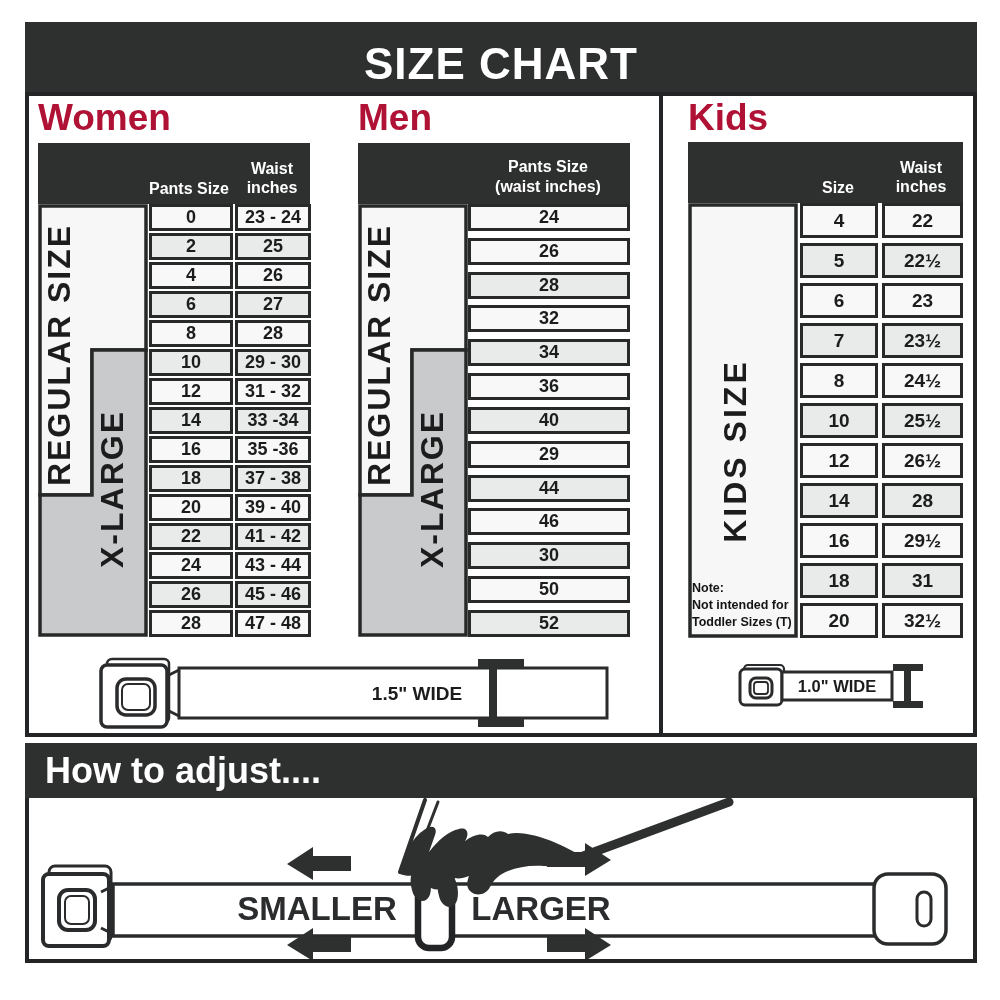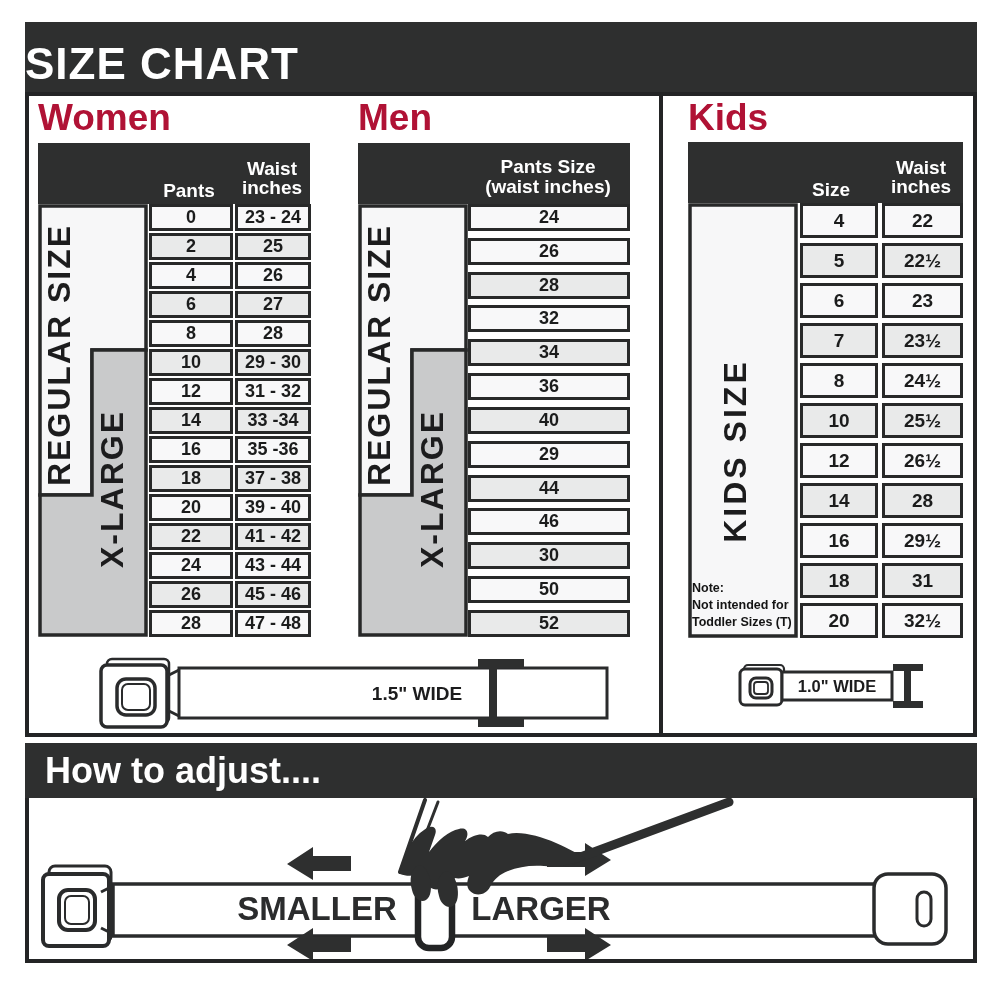--- a/index.html
+++ b/index.html
@@ -1,28 +1,28 @@
 <!DOCTYPE html>
 <html><head>
 <meta charset="utf-8">
 <style>
   html,body{margin:0;padding:0;background:#fff;}
   .page{position:relative;width:1000px;height:1000px;background:#ffffff;
         font-family:"Liberation Sans",sans-serif;overflow:hidden;}
   .abs{position:absolute;}
   .banner{left:25px;top:22px;width:952px;height:84px;background:#2e2f2f;color:#ffffff;
-          font-size:44px;font-weight:bold;display:flex;align-items:center;justify-content:flex-start;
+          font-size:44px;font-weight:bold;display:flex;align-items:center;justify-content:center;
           letter-spacing:1px;}
   .main-box{left:25px;top:92px;width:952px;height:645px;border:4px solid #232425;
             box-sizing:border-box;background:#ffffff;}
   .divider{left:659px;top:92px;width:4px;height:645px;background:#232425;}
   .section-title{top:96px;height:44px;font-size:37px;font-weight:bold;color:#b01235;
                  text-align:left;line-height:44px;}
   .dark-header{background:#2e2f2f;}
-  .hdr-label{position:absolute;color:#ffffff;font-size:19px;font-weight:bold;text-align:center;}
+  .hdr-label{position:absolute;color:#ffffff;font-size:16px;font-weight:bold;text-align:center;}
   .col{display:flex;flex-direction:column;justify-content:space-between;}
   .cell{box-sizing:border-box;border:3px solid #282929;background:#f8f8f9;display:flex;
         align-items:center;justify-content:center;font-weight:bold;color:#1b1c1c;}
   .wm-cell{flex:0 0 26px;font-size:18px;}
   .kid-cell{flex:0 0 35px;font-size:19px;}
   .w-col1 div.cell:nth-of-type(2n),.w-col2 div.cell:nth-of-type(2n),
   .k-col1 div.cell:nth-of-type(2n),.k-col2 div.cell:nth-of-type(2n){background:#e9eaea;}
   .m-col div.cell:nth-of-type(2n+3){background:#e9eaea;}
   .kids-note{left:692px;top:580px;width:106px;font-size:12.5px;font-weight:bold;
              line-height:17px;color:#141414;}
@@ -127,21 +127,21 @@
       <div class="cell wm-cell">44</div>
       <div class="cell wm-cell">46</div>
       <div class="cell wm-cell">30</div>
       <div class="cell wm-cell">50</div>
       <div class="cell wm-cell">52</div>
     </div>
 
   <div class="abs section-title" style="left:688px;width:275px;">Kids</div>
 
   <div class="abs dark-header" style="left:688px;top:142px;width:275px;height:61px;">
-    <div class="hdr-label" style="left:103px;top:37px;width:80px;">Size</div>
+    <div class="hdr-label" style="left:110px;top:37px;width:80px;">Size</div>
     <div class="hdr-label" style="left:192px;top:16px;width:82px;line-height:19px;">
       <span>Waist</span><br>
       <span>inches</span>
     </div>
   </div>
 
   <svg class="abs" style="left:688px;top:203px;" width="110" height="435" viewBox="0 0 110 435">
     <rect x="2" y="2" width="106" height="431" fill="#f7f7f8" stroke="#272828" stroke-width="3.5"></rect>
     <text transform="translate(58,248) rotate(-90)" text-anchor="middle" font-size="32" font-weight="bold" letter-spacing="3" fill="#1c1c1d">KIDS SIZE</text>
   </svg>

